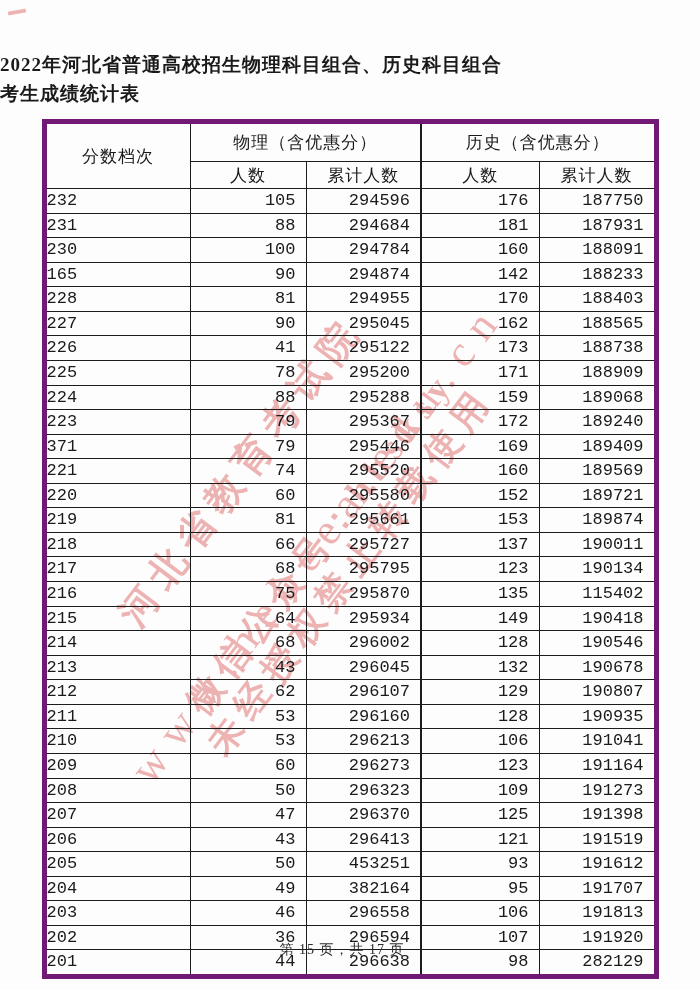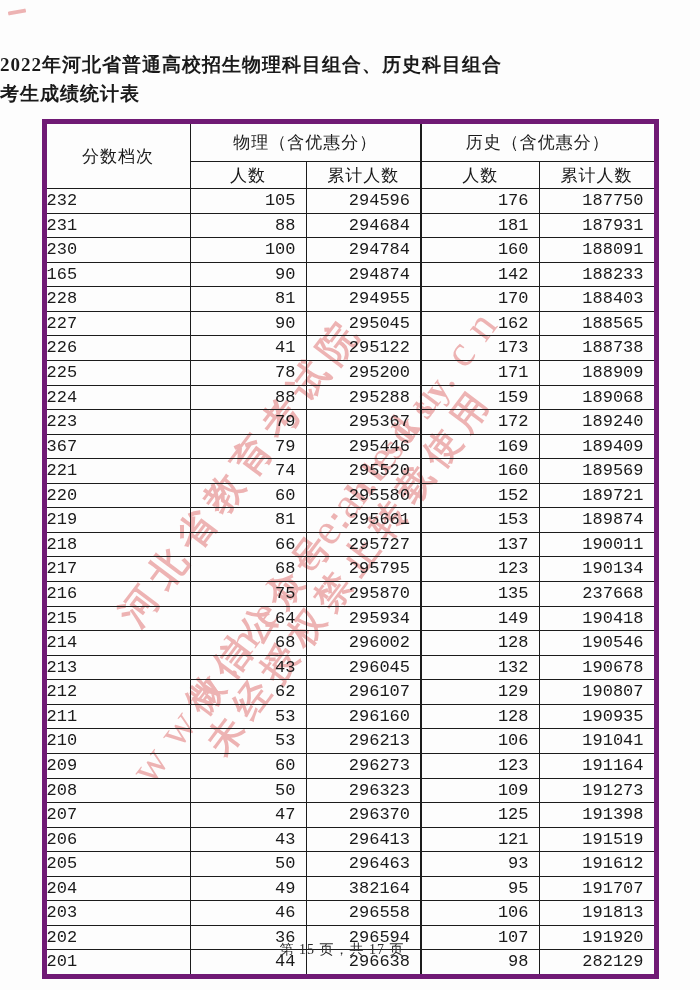--- a/index.html
+++ b/index.html
@@ -200,21 +200,21 @@
             <td class="num">189068</td>
           </tr>
           <tr>
             <td class="score">223</td>
             <td class="num">79</td>
             <td class="num">295367</td>
             <td class="num hist-start">172</td>
             <td class="num">189240</td>
           </tr>
           <tr>
-            <td class="score">367</td>
+            <td class="score">371</td>
             <td class="num">79</td>
             <td class="num">295446</td>
             <td class="num hist-start">169</td>
             <td class="num">189409</td>
           </tr>
           <tr>
             <td class="score">221</td>
             <td class="num">74</td>
             <td class="num">295520</td>
             <td class="num hist-start">160</td>
@@ -246,21 +246,21 @@
             <td class="num">68</td>
             <td class="num">295795</td>
             <td class="num hist-start">123</td>
             <td class="num">190134</td>
           </tr>
           <tr>
             <td class="score">216</td>
             <td class="num">75</td>
             <td class="num">295870</td>
             <td class="num hist-start">135</td>
-            <td class="num">237668</td>
+            <td class="num">115402</td>
           </tr>
           <tr>
             <td class="score">215</td>
             <td class="num">64</td>
             <td class="num">295934</td>
             <td class="num hist-start">149</td>
             <td class="num">190418</td>
           </tr>
           <tr>
             <td class="score">214</td>
@@ -321,21 +321,21 @@
           <tr>
             <td class="score">206</td>
             <td class="num">43</td>
             <td class="num">296413</td>
             <td class="num hist-start">121</td>
             <td class="num">191519</td>
           </tr>
           <tr>
             <td class="score">205</td>
             <td class="num">50</td>
-            <td class="num">296463</td>
+            <td class="num">453251</td>
             <td class="num hist-start">93</td>
             <td class="num">191612</td>
           </tr>
           <tr>
             <td class="score">204</td>
             <td class="num">49</td>
             <td class="num">382164</td>
             <td class="num hist-start">95</td>
             <td class="num">191707</td>
           </tr>

